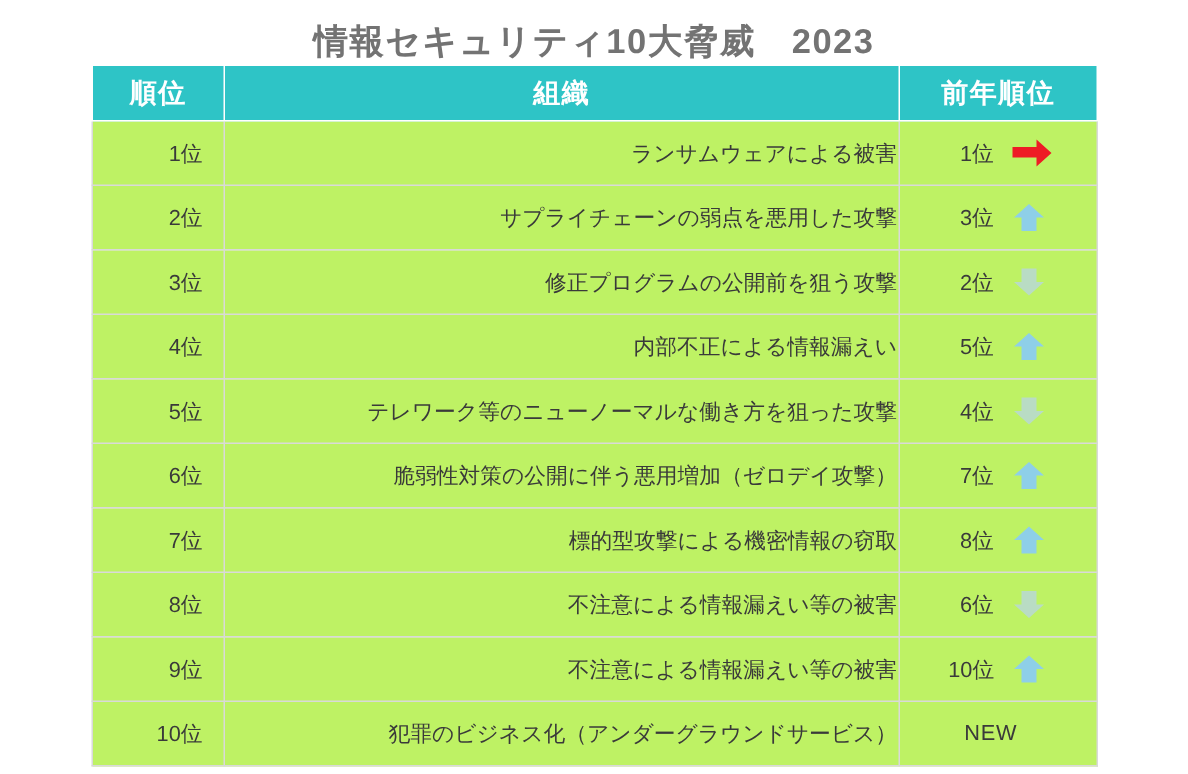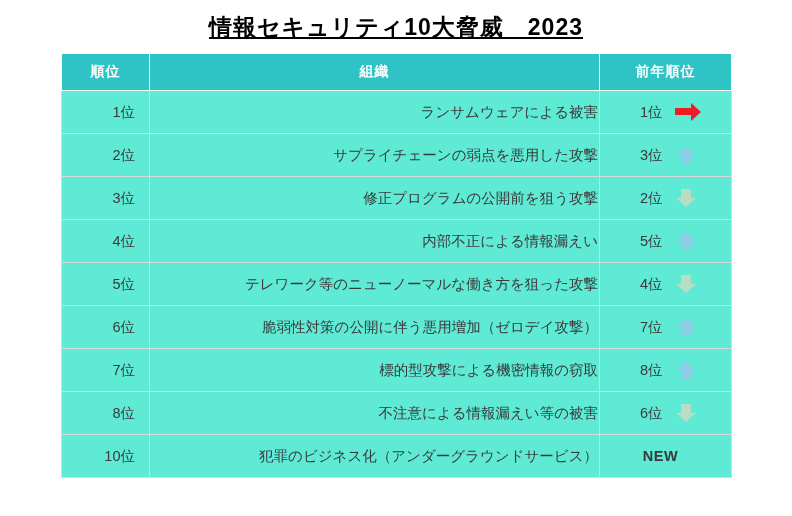--- a/index.html
+++ b/index.html
@@ -17,53 +17,51 @@
   .page {
     position: relative;
     width: 792px;
     height: 516px;
     box-sizing: border-box;
   }
   .title {
     text-align: center;
     font-size: 23px;
     font-weight: bold;
-    color: #000000;
+    color: #737373;
     letter-spacing: 1px;
     padding-top: 12px;
-    padding-bottom: 10px;
-    text-decoration: underline;
   }
   .table-wrap {
     width: 670px;
     margin: 0 auto;
   }
   table.threats {
     width: 100%;
     border-collapse: collapse;
     table-layout: fixed;
   }
   table.threats col.c-rank { width: 88px; }
   table.threats col.c-org  { width: 450px; }
   table.threats col.c-prev { width: 132px; }
 
   table.threats th {
     background: #2ec4c6;
     color: #ffffff;
-    font-size: 14px;
+    font-size: 18px;
     font-weight: bold;
     height: 34px;
     border: 1px solid #ffffff;
     letter-spacing: 1px;
   }
   table.threats td {
     border: 1px solid #d9d9d9;
     height: 40px;
     font-size: 14.5px;
-    background: #5eead4;
+    background: #bef264;
   }
   td.rank {
     text-align: right;
     padding-right: 14px;
     color: #3a3a3a;
     font-size: 14px;
   }
   td.org {
     text-align: right;
     padding-left: 16px;
@@ -81,21 +79,21 @@
     justify-content: center;
     gap: 10px;
     height: 100%;
   }
   .prev-label {
     min-width: 30px;
     text-align: right;
   }
   .prev-label.new {
     min-width: 0;
-    font-weight: bold;
+    font-weight: normal;
     letter-spacing: 0.5px;
   }
   .arrow {
     display: inline-block;
     width: 26px;
     height: 22px;
     line-height: 0;
   }
   .arrow svg { display: block; }
   .arrow-placeholder {
@@ -232,20 +230,34 @@
                 <span class="prev-label">6位</span>
                 <span class="arrow">
                   <svg width="26" height="22" viewBox="0 0 26 22">
                     <path d="M13 20 L3 11 L8 11 L8 2 L18 2 L18 11 L23 11 Z" fill="#b9dcc4"></path>
                   </svg>
                 </span>
               </div>
             </td>
           </tr>
           <tr>
+            <td class="rank">9位</td>
+            <td class="org">不注意による情報漏えい等の被害</td>
+            <td class="prev">
+              <div class="prev-inner">
+                <span class="prev-label">10位</span>
+                <span class="arrow">
+                  <svg width="26" height="22" viewBox="0 0 26 22">
+                    <path d="M13 2 L23 11 L18 11 L18 20 L8 20 L8 11 L3 11 Z" fill="#8ecfe8"></path>
+                  </svg>
+                </span>
+              </div>
+            </td>
+          </tr>
+          <tr>
             <td class="rank">10位</td>
             <td class="org">犯罪のビジネス化（アンダーグラウンドサービス）</td>
             <td class="prev">
               <div class="prev-inner">
                 <span class="prev-label new">NEW</span>
                 <span class="arrow-placeholder"></span>
               </div>
             </td>
           </tr>
         </tbody>

